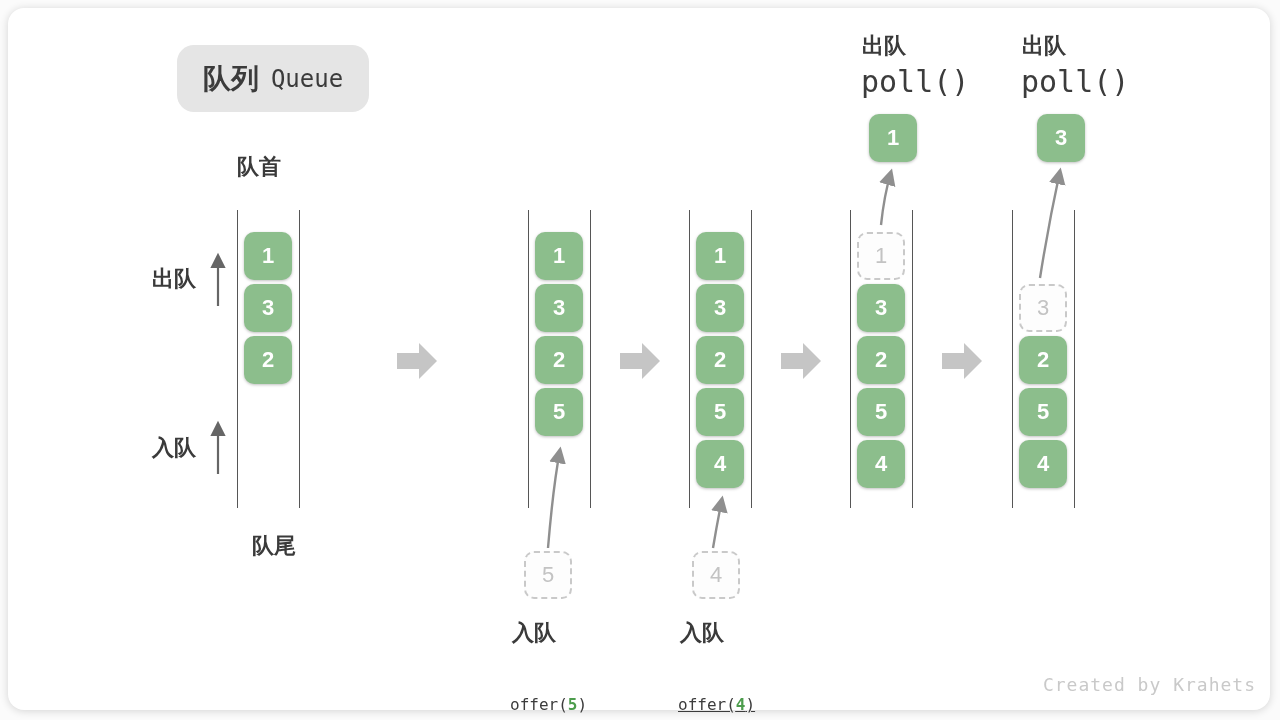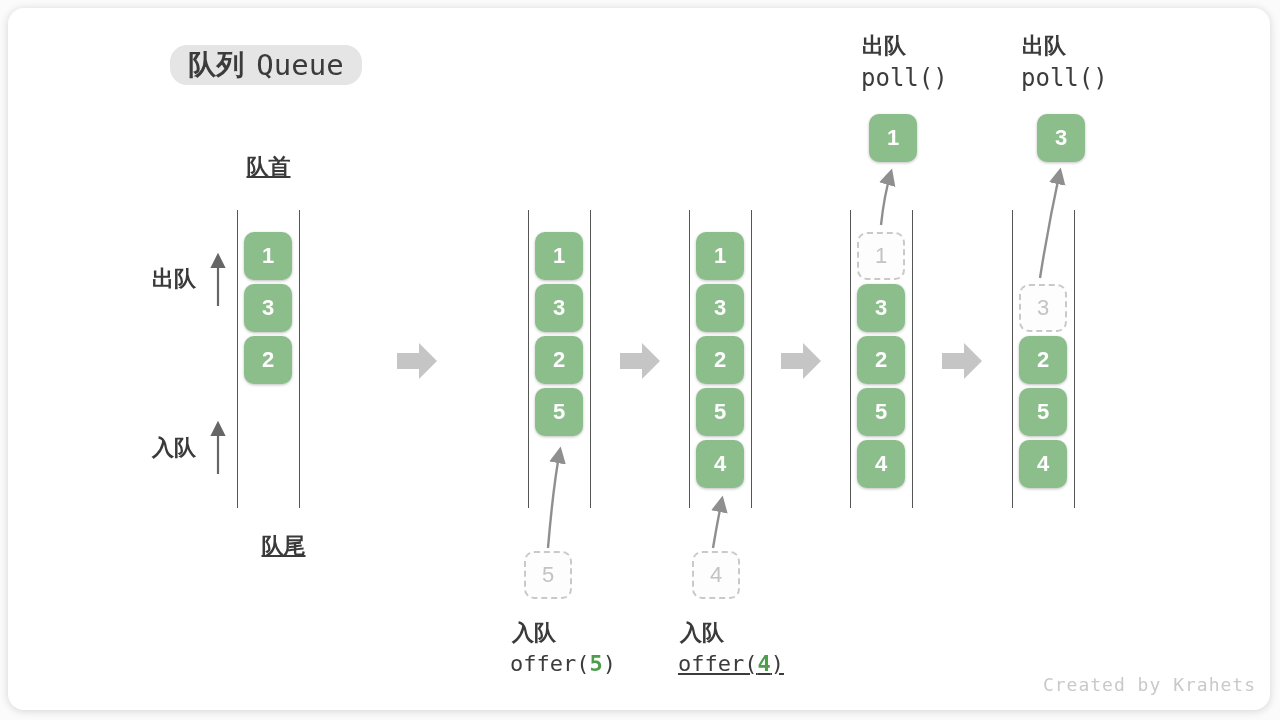--- a/index.html
+++ b/index.html
@@ -1,30 +1,30 @@
 <!DOCTYPE html>
 <html><head>
 <meta charset="utf-8">
 <style>
   html,body{margin:0;padding:0;background:#fbfbfb;}
   #stage{position:relative;width:1280px;height:720px;font-family:"Liberation Sans",sans-serif;color:#3b3b3b;overflow:hidden;}
   .card{position:absolute;left:8px;top:8px;width:1262px;height:702px;background:#ffffff;border-radius:16px;box-shadow:0 1px 8px rgba(0,0,0,0.16);}
-  .title-box{position:absolute;left:170px;top:45px;width:192px;height:40px;background:#e5e5e5;border-radius:17px;display:flex;align-items:center;justify-content:center;gap:12px;}
+  .title-box{position:absolute;left:177px;top:45px;width:192px;height:67px;background:#e5e5e5;border-radius:17px;display:flex;align-items:center;justify-content:center;gap:12px;}
   .title-cjk{font-size:28px;font-weight:bold;color:#3b3b3b;}
   .mono{font-family:"DejaVu Sans Mono","Liberation Mono",monospace;}
-  .title-en{font-size:29px;color:#3b3b3b;}
+  .title-en{font-size:24px;color:#3b3b3b;}
   .cjk-label{position:absolute;font-size:22px;font-weight:bold;color:#3a3a3a;white-space:nowrap;}
-  .centered{width:63px;text-align:center;text-decoration:underline;}
+  .centered{width:63px;}
   .channel{position:absolute;top:210px;width:63px;height:298px;border-left:1.5px solid #565656;border-right:1.5px solid #565656;box-sizing:border-box;}
   .cell{position:absolute;width:48px;height:48px;border-radius:10px;background:#8CBE8C;color:#ffffff;font-size:22px;font-weight:bold;display:flex;align-items:center;justify-content:center;box-shadow:0 1px 3px rgba(0,0,0,0.25);}
   .ghost{position:absolute;width:44px;height:44px;border:2px dashed #c9c9c9;border-radius:10px;background:#fdfdfd;color:#c3c3c3;font-size:22px;font-weight:normal;display:flex;align-items:center;justify-content:center;box-shadow:none;}
   .op-head{position:absolute;font-size:22px;font-weight:bold;color:#3a3a3a;white-space:nowrap;}
-  .op-code{position:absolute;font-size:24px;color:#3c3c3c;white-space:nowrap;}
+  .op-code{position:absolute;font-size:30px;color:#3c3c3c;white-space:nowrap;}
   .enq-label{position:absolute;font-size:22px;font-weight:bold;color:#3a3a3a;white-space:nowrap;}
-  .enq-code{position:absolute;font-size:22px;color:#3c3c3c;white-space:nowrap;}
+  .enq-code{position:absolute;font-size:16px;color:#3c3c3c;white-space:nowrap;margin-top:44px;}
   .arg-green{color:#4D9D4D;font-weight:bold;}
   .footer{position:absolute;right:24px;top:674px;font-size:18px;color:#c9c9c9;letter-spacing:1px;}
   svg.overlay{position:absolute;left:0;top:0;width:1280px;height:720px;pointer-events:none;}
 </style>
 </head>
 <body>
 
 <div id="stage">
   <div class="card"></div>
 

